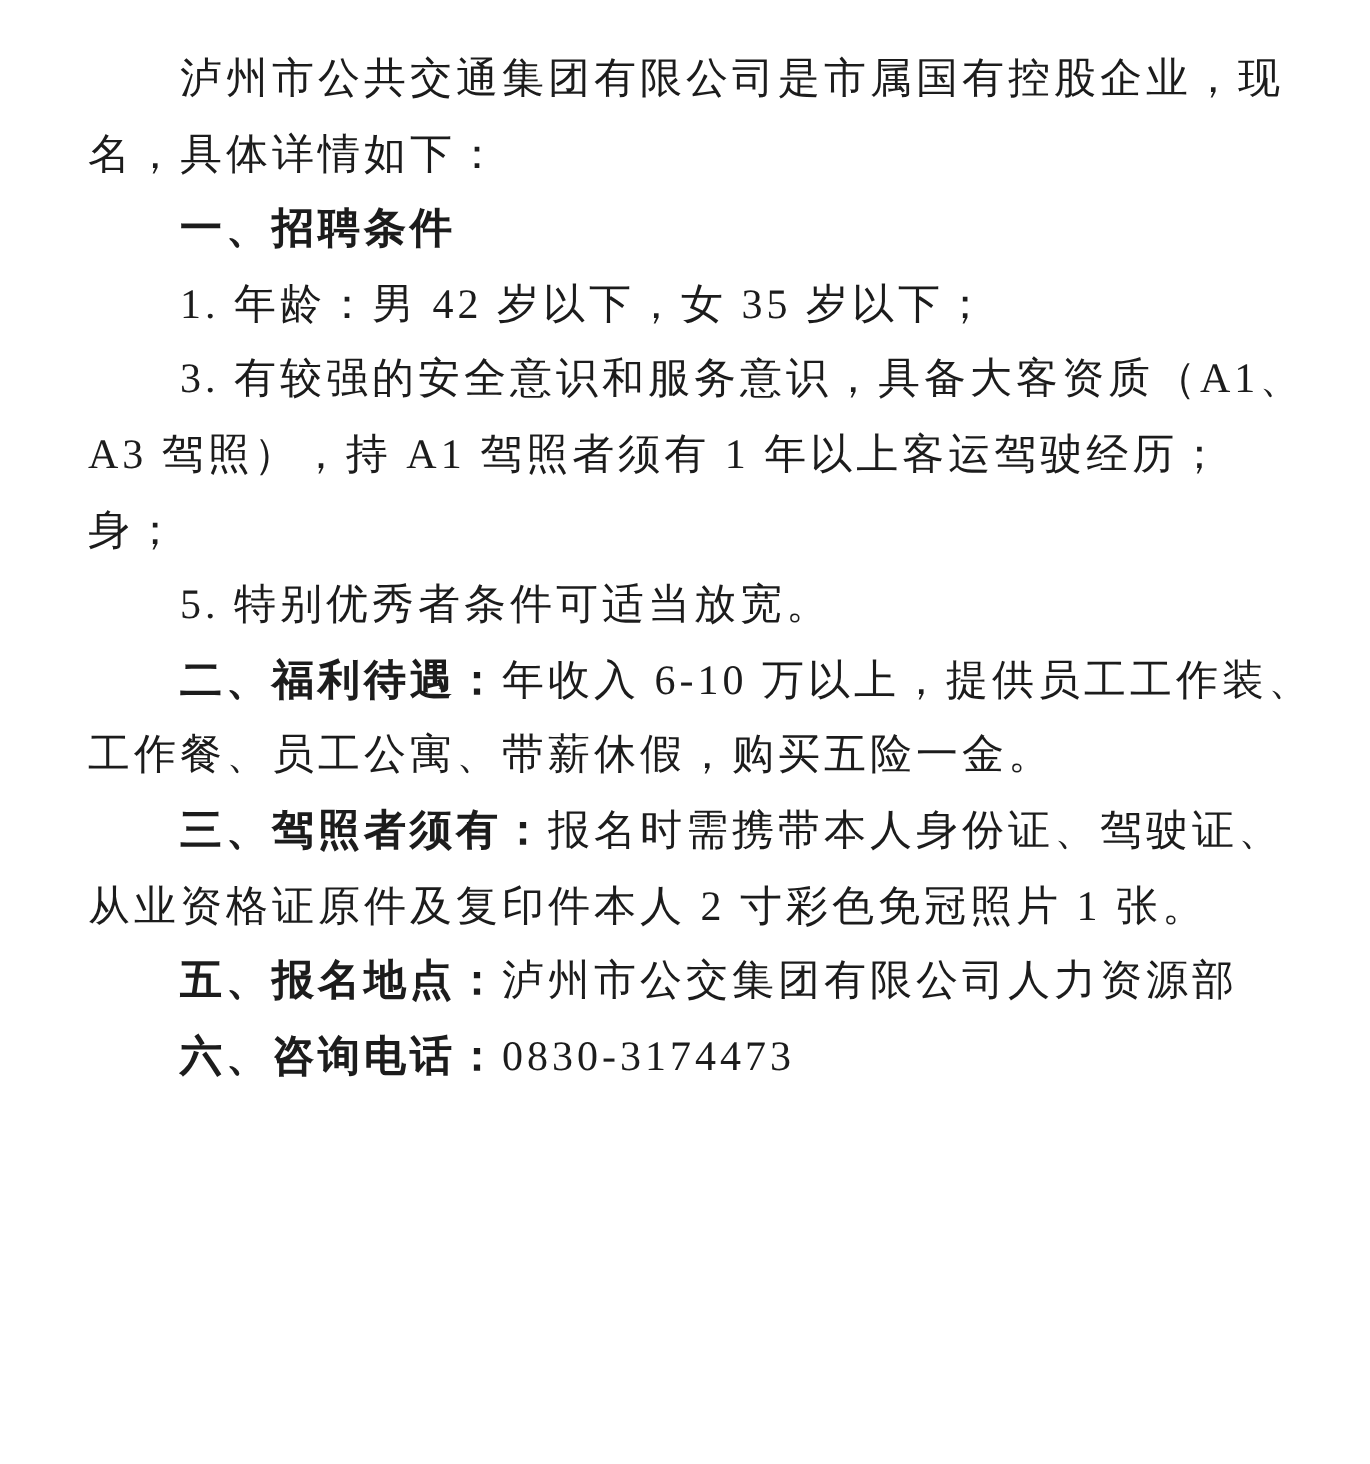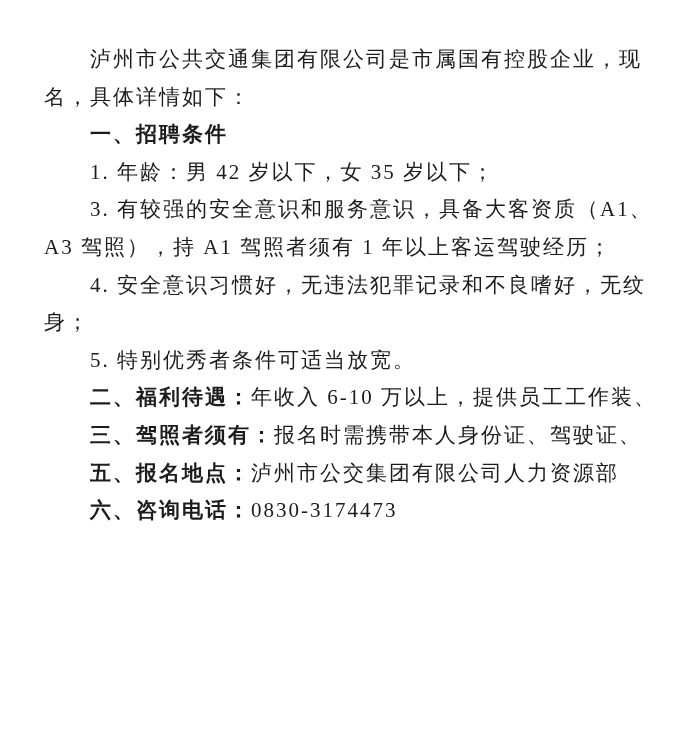--- a/index.html
+++ b/index.html
@@ -31,28 +31,29 @@
     padding-left: 46px;
   }
   .seg.bold {
     font-weight: bold;
   }
 </style>
 </head>
 <body>
 
 <div class="page">
-  <div class="doc-body" style="color: rgb(28, 28, 28); margin-top: 20px;">
+  <div class="doc-body" style="color: rgb(28, 28, 28);">
       <div class="line indent"><span class="seg">泸州市公共交通集团有限公司是市属国有控股企业，现</span></div>
       <div class="line"><span class="seg">名，具体详情如下：</span></div>
       <div class="line indent"><span class="seg bold">一、招聘条件</span></div>
       <div class="line indent"><span class="seg">1. 年龄：男 42 岁以下，女 35 岁以下；</span></div>
       <div class="line indent"><span class="seg">3. 有较强的安全意识和服务意识，具备大客资质（A1、</span></div>
       <div class="line"><span class="seg">A3 驾照），持 A1 驾照者须有 1 年以上客运驾驶经历；</span></div>
-      <div class="line indent"><span class="seg">4. 安全意识习惯好，无违法犯罪记录和不良嗜好，无纹</span></div>
       <div class="line"><span class="seg">身；</span></div>
       <div class="line indent"><span class="seg">5. 特别优秀者条件可适当放宽。</span></div>
       <div class="line indent"><span class="seg bold">二、福利待遇：</span><span class="seg">年收入 6-10 万以上，提供员工工作装、</span></div>
+      <div class="line"><span class="seg">工作餐、员工公寓、带薪休假，购买五险一金。</span></div>
       <div class="line indent"><span class="seg bold">三、驾照者须有：</span><span class="seg">报名时需携带本人身份证、驾驶证、</span></div>
+      <div class="line"><span class="seg">从业资格证原件及复印件本人 2 寸彩色免冠照片 1 张。</span></div>
       <div class="line indent"><span class="seg bold">五、报名地点：</span><span class="seg">泸州市公交集团有限公司人力资源部</span></div>
       <div class="line indent"><span class="seg bold">六、咨询电话：</span><span class="seg">0830-3174473</span></div>
     </div>
 </div>
 
 </body></html>

